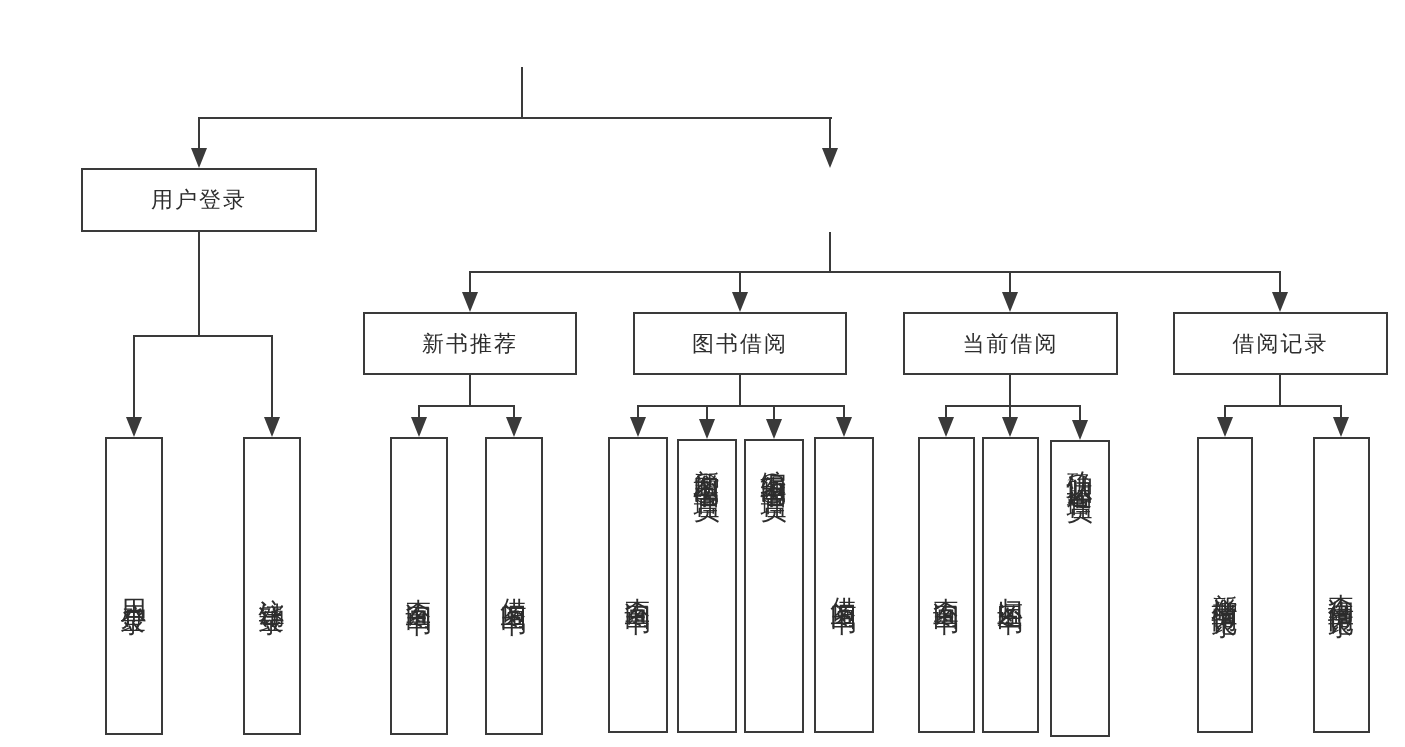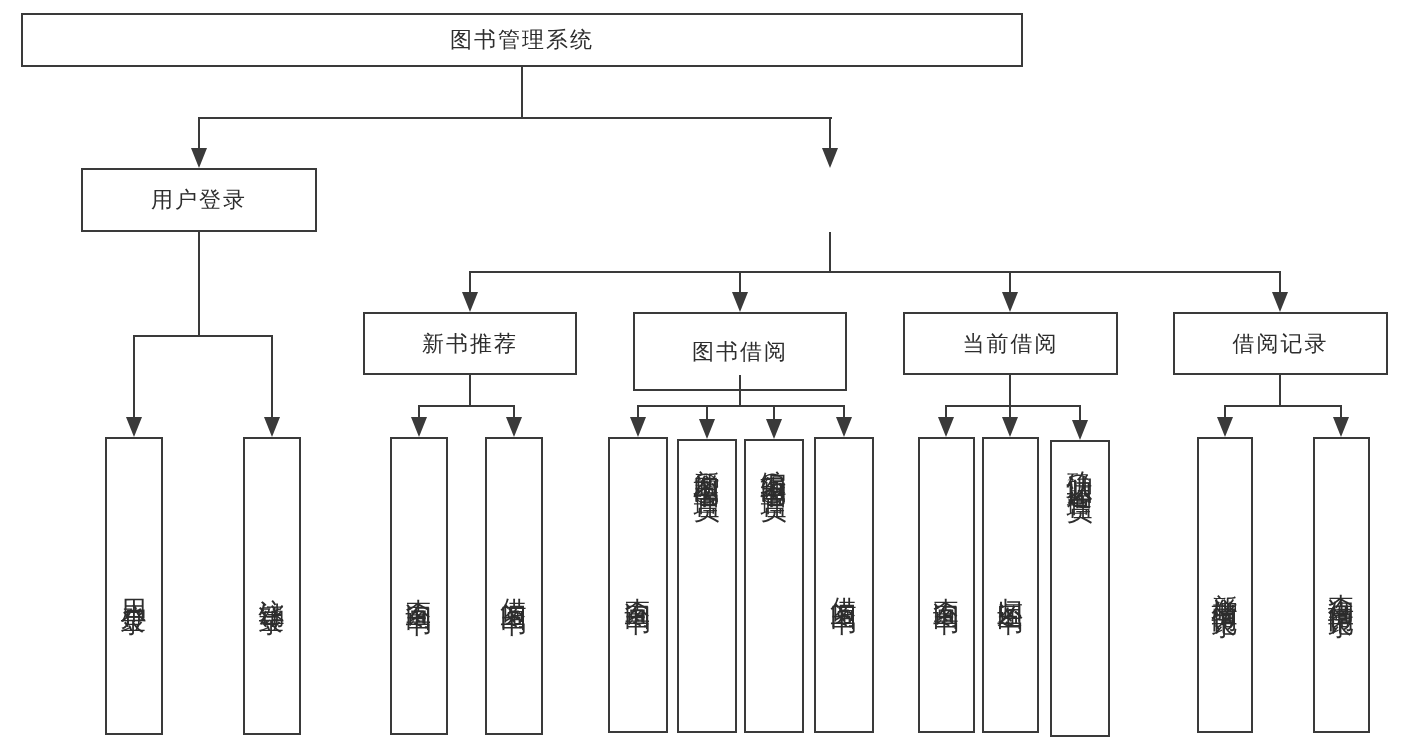--- a/index.html
+++ b/index.html
@@ -32,23 +32,20 @@
     position:absolute; right:7px; bottom:4px;
     font-size:21px; letter-spacing:1px; color:#b9b9b9;
     text-shadow:0 0 2px #ffffff, 0 0 4px #ffffff; z-index:5;
   }
 </style>
 </head>
 <body>
 
 <div class="canvas">
 
-  <div class="box hbox" style="left:21px;top:13px;width:1002px;height:54px">
-    <span>图书管理系统</span>
-  </div>
 
   <div class="vl" style="left:521px;top:67px;height:52px"></div>
   <div class="hl" style="left:198px;top:117px;width:634px"></div>
   <div class="vl" style="left:198px;top:117px;height:34px"></div>
   <div class="arrow" style="left:191px;top:148px"></div>
   <div class="vl" style="left:829px;top:117px;height:34px"></div>
   <div class="arrow" style="left:822px;top:148px"></div>
 
   <div class="box hbox" style="left:81px;top:168px;width:236px;height:64px">
     <span>用户登录</span>
@@ -68,21 +65,21 @@
   <div class="vl" style="left:739px;top:271px;height:23px"></div>
   <div class="arrow" style="left:732px;top:292px"></div>
   <div class="vl" style="left:1009px;top:271px;height:23px"></div>
   <div class="arrow" style="left:1002px;top:292px"></div>
   <div class="vl" style="left:1279px;top:271px;height:23px"></div>
   <div class="arrow" style="left:1272px;top:292px"></div>
 
   <div class="box hbox" style="left:363px;top:312px;width:214px;height:63px">
     <span>新书推荐</span>
   </div>
-  <div class="box hbox" style="left:633px;top:312px;width:214px;height:79px">
+  <div class="box hbox" style="left:633px;top:312px;width:214px;height:63px">
     <span>图书借阅</span>
   </div>
   <div class="box hbox" style="left:903px;top:312px;width:215px;height:63px">
     <span>当前借阅</span>
   </div>
   <div class="box hbox" style="left:1173px;top:312px;width:215px;height:63px">
     <span>借阅记录</span>
   </div>
 
   <div class="vl" style="left:469px;top:375px;height:32px"></div>

